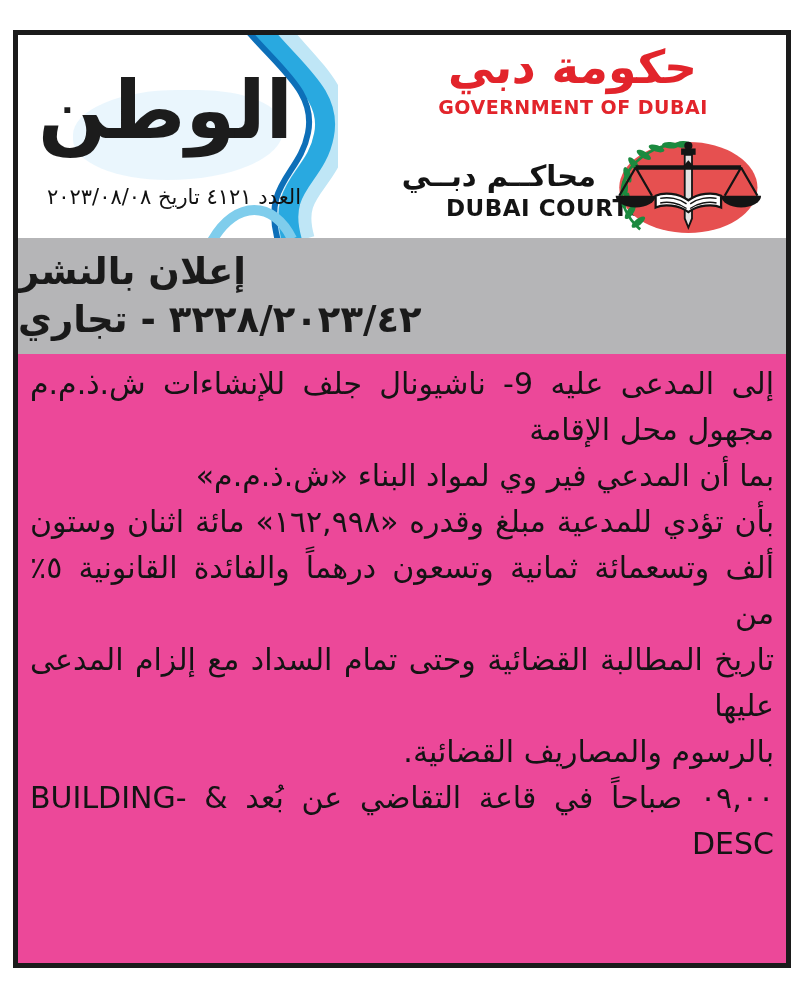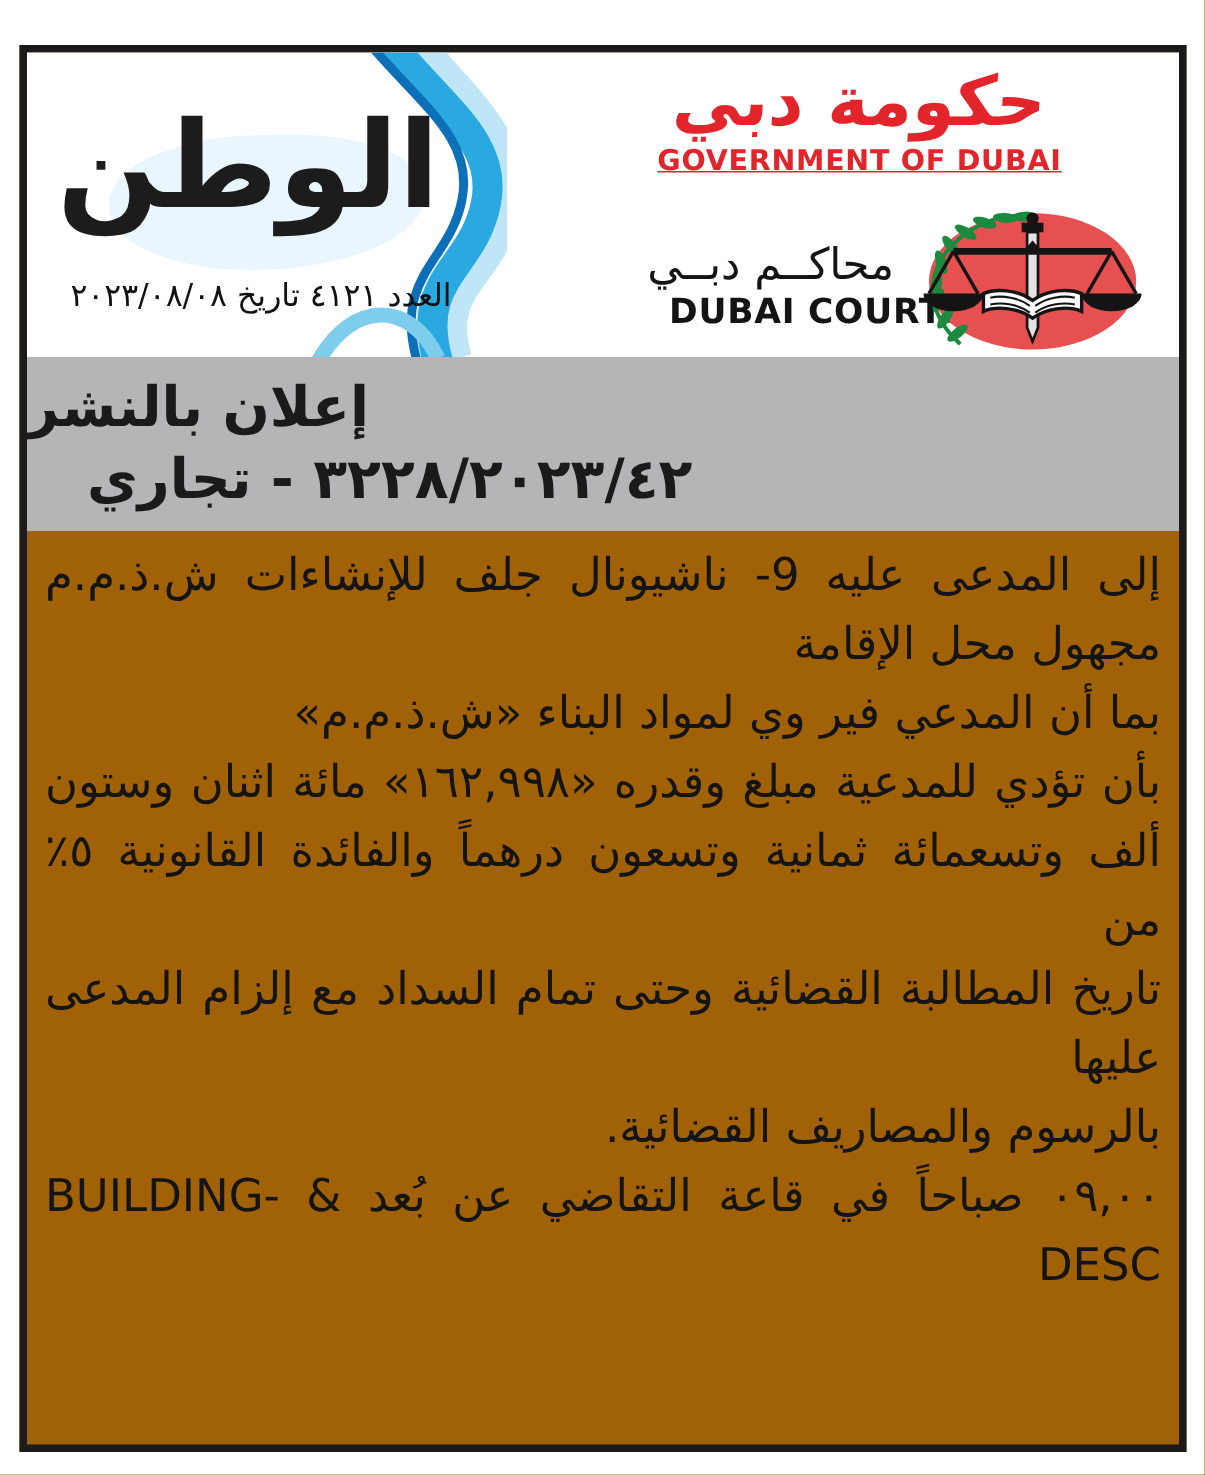--- a/index.html
+++ b/index.html
@@ -2,49 +2,49 @@
 <html lang="ar"><head>
 <meta charset="utf-8">
 <style>
   html,body{margin:0;padding:0;}
   body{
     width:803px;height:983px;background:#ffffff;position:relative;
     font-family:"DejaVu Sans", sans-serif;color:#141414;overflow:hidden;
   }
   .frame{
     position:absolute;left:13px;top:30px;width:768px;height:928px;
-    border:5px solid #1b1b1b;background:#a16207;box-sizing:content-box;
+    border:5px solid #1b1b1b;background:#ec4899;box-sizing:content-box;
   }
   
   .header{position:absolute;left:0;top:0;width:768px;height:203px;overflow:hidden;background:#fff;}
   .masthead{position:absolute;left:0;top:0;width:330px;height:203px;}
   .masthead-watermark{position:absolute;left:55px;top:55px;width:210px;height:90px;background:#d9eefb;border-radius:50% 40% 55% 45%;opacity:.55;}
   .masthead-title{
     position:absolute;left:45px;top:32px;width:230px;text-align:center;
     font-size:80px;font-weight:bold;color:#1c1c1c;line-height:1.1;direction:rtl;
   }
   .issue-line{position:absolute;left:6px;top:150px;width:300px;font-size:21px;direction:rtl;text-align:center;color:#111;}
   .wave{position:absolute;left:180px;top:0;}
   
   .gov{position:absolute;left:400px;top:6px;width:310px;text-align:center;}
   .gov-ar{font-size:46px;font-weight:bold;color:#e2242b;direction:rtl;line-height:1.15;transform:skewX(-4deg);}
-  .gov-en{font-size:19px;font-weight:bold;color:#e2242b;letter-spacing:.5px;margin-top:2px;text-decoration:underline;}
+  .gov-en{font-size:19px;font-weight:bold;color:#e2242b;letter-spacing:.5px;margin-top:2px;}
   
   .courts{position:absolute;left:428px;top:103px;display:flex;align-items:center;gap:6px;}
   .courts-names{width:150px;text-align:center;}
-  .courts-ar{font-size:29px;font-weight:normal;color:#141414;direction:rtl;white-space:nowrap;}
+  .courts-ar{font-size:29px;font-weight:bold;color:#141414;direction:rtl;white-space:nowrap;}
   .courts-en{font-size:23px;font-weight:bold;color:#141414;letter-spacing:.5px;white-space:nowrap;margin-top:2px;}
   .emblem{flex:0 0 auto;}
   
   .banner{
     position:absolute;left:0;top:203px;width:768px;height:116px;background:#b5b5b7;
     text-align:left;direction:rtl;
   }
   .banner-title{margin-top:10px;font-size:37px;font-weight:bold;color:#1a1a1a;line-height:48px;}
-  .banner-case{font-size:37px;font-weight:bold;color:#1a1a1a;line-height:48px;padding-left:40px;}
+  .banner-case{font-size:37px;font-weight:bold;color:#1a1a1a;line-height:48px;}
   
   .notice-body{position:absolute;left:12px;top:326px;width:744px;direction:rtl;}
   .body-line{
     font-size:30px;line-height:46px;color:#141414;
     text-align:justify;text-align-last:justify;text-justify:inter-word;white-space:normal;
   }
   .body-line.short{text-align:right;text-align-last:right;}
 </style>
 </head>
 <body>

